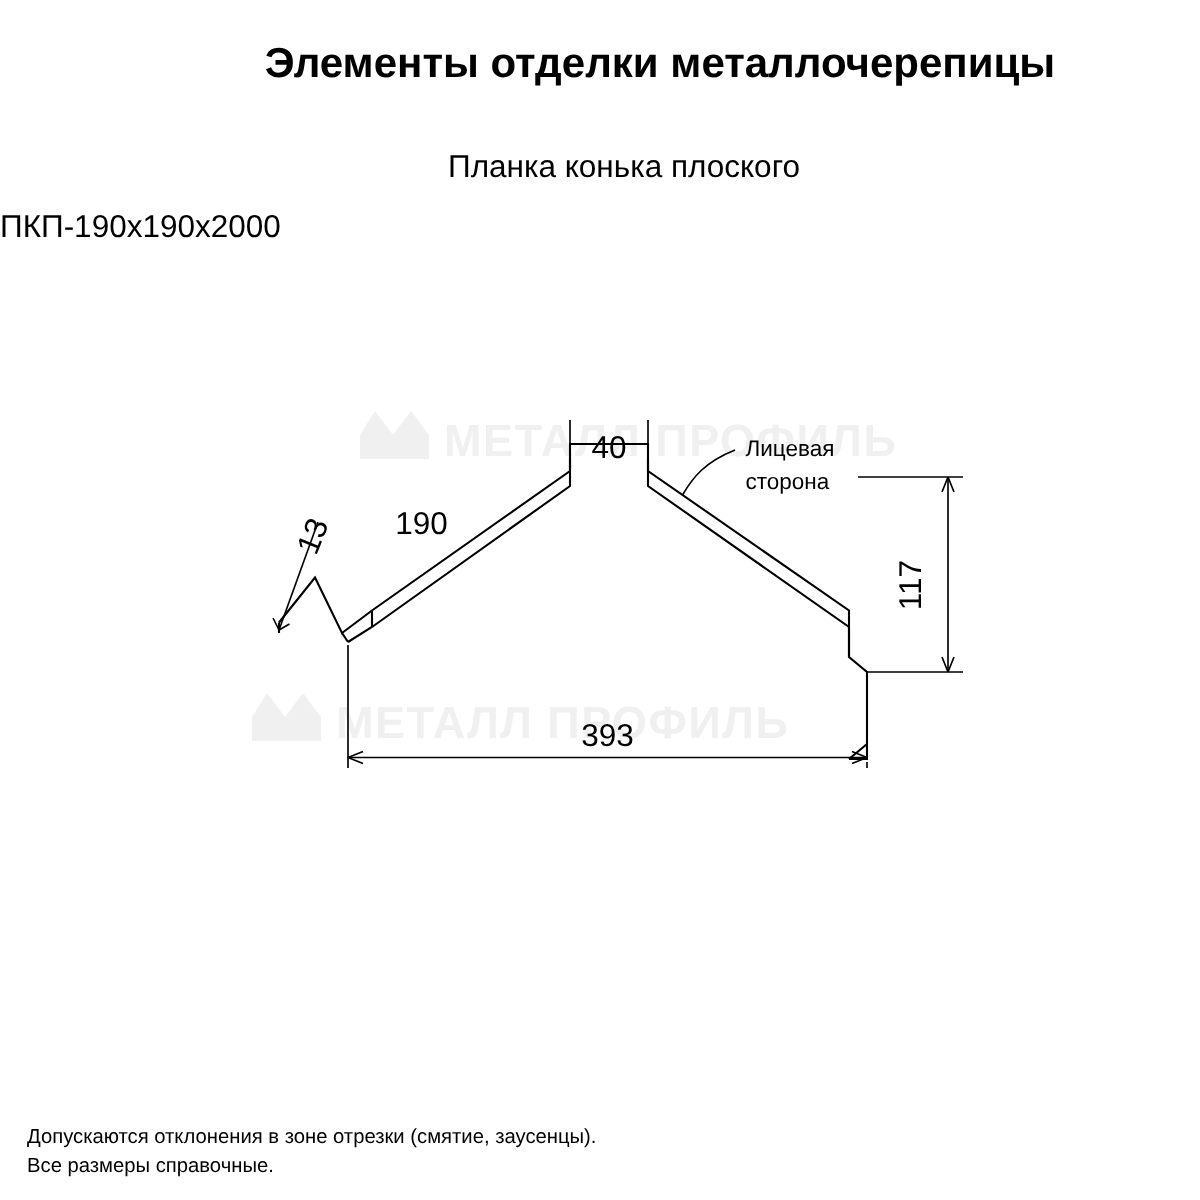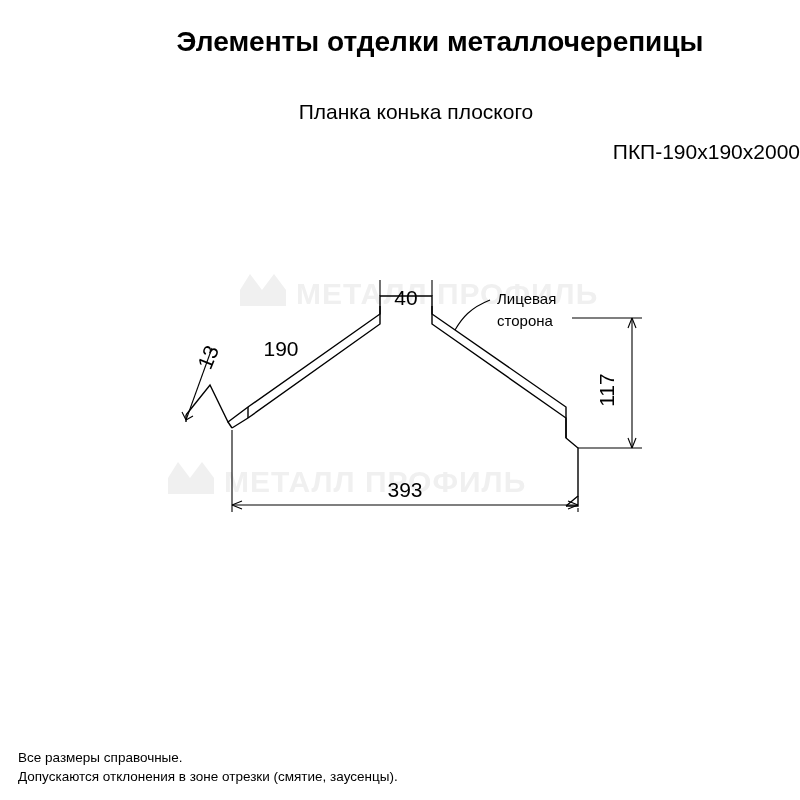--- a/index.html
+++ b/index.html
@@ -40,21 +40,21 @@
     width: 800px;
     text-align: center;
     font-size: 21px;
     color: #000000;
   }
   .code {
     position: absolute;
     left: 0;
     top: 140px;
     width: 800px;
-    text-align: right;
+    text-align: left;
     font-size: 21px;
     color: #000000;
   }
   .drawing {
     position: absolute;
     left: 0;
     top: 200px;
     width: 660px;
     height: 380px;
   }
@@ -173,17 +173,17 @@
         <path d="M232 305 L578 305"></path>
         <path d="M232 305 L242 301 M232 305 L242 309"></path>
         <path d="M578 305 L568 301 M578 305 L568 309"></path>
       </g>
       <text class="dimtext" x="405" y="297" text-anchor="middle">393</text>
 
     </svg>
   </div>
 
   <div class="footer">
+    <div>Допускаются отклонения в зоне отрезки (смятие, заусенцы).</div>
     <div>Все размеры справочные.</div>
-    <div>Допускаются отклонения в зоне отрезки (смятие, заусенцы).</div>
   </div>
 
 </div>
 
 </body></html>

